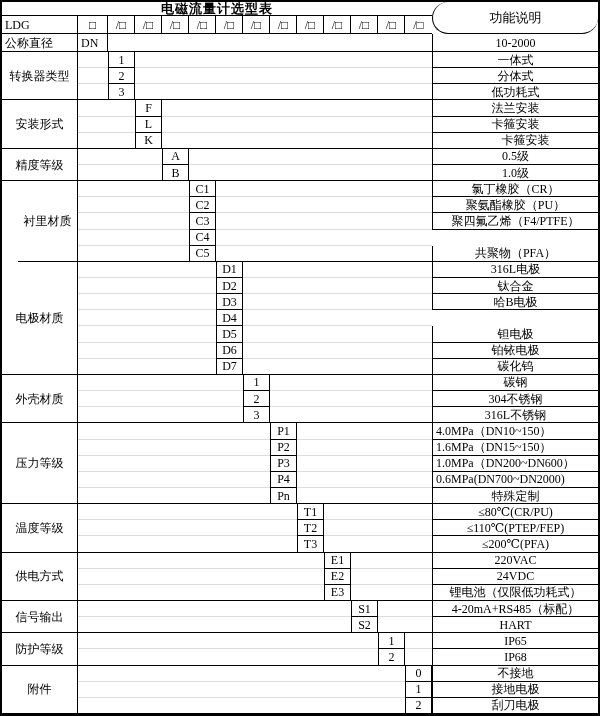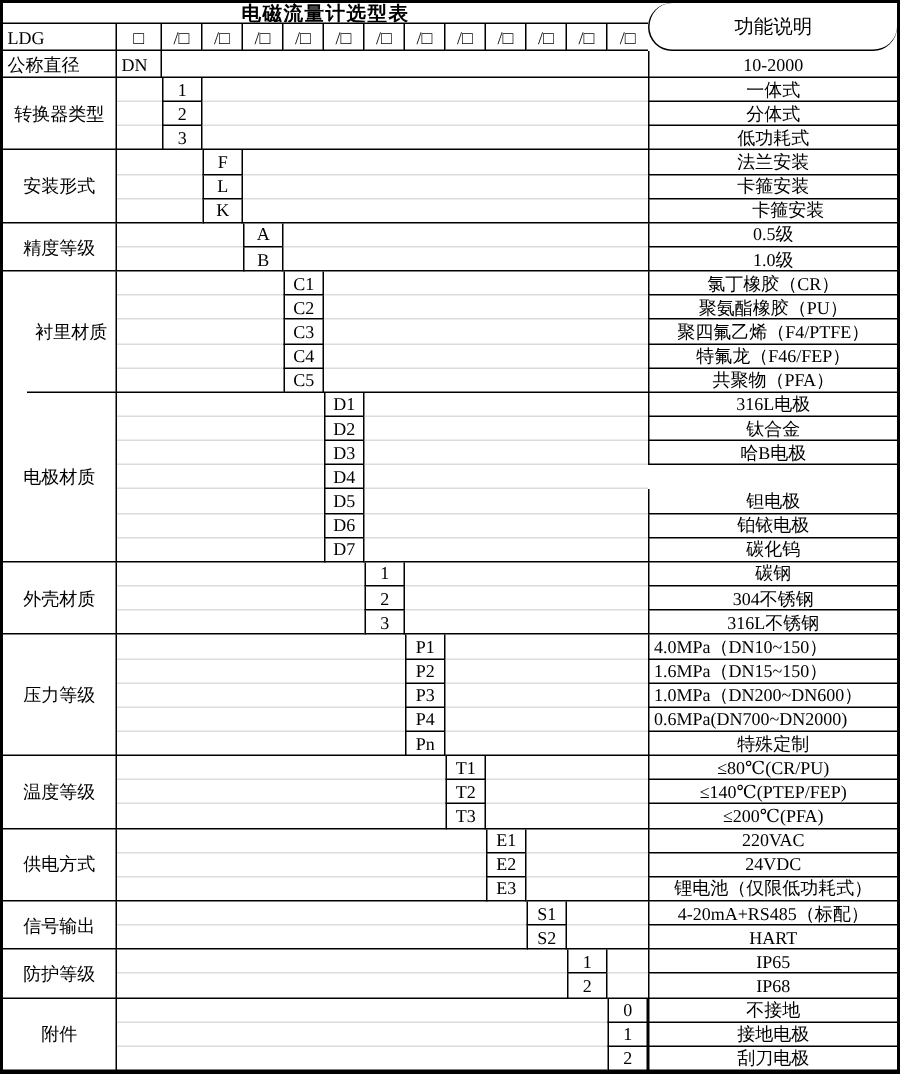--- a/index.html
+++ b/index.html
@@ -93,21 +93,20 @@
     <div class="cell bl br bb code" style="grid-area: 13 / 6 / span 1 / span 1;">C2</div>
     <div class="cell light" style="grid-area: 13 / 7 / span 1 / span 8;"></div>
     <div class="cell bl bb" style="grid-area: 13 / 15 / span 1 / span 1;">聚氨酯橡胶（PU）</div>
     <div class="cell light" style="grid-area: 14 / 2 / span 1 / span 4;"></div>
     <div class="cell bl br bb code" style="grid-area: 14 / 6 / span 1 / span 1;">C3</div>
     <div class="cell light" style="grid-area: 14 / 7 / span 1 / span 8;"></div>
     <div class="cell bl bb" style="grid-area: 14 / 15 / span 1 / span 1;">聚四氟乙烯（F4/PTFE）</div>
     <div class="cell light" style="grid-area: 15 / 2 / span 1 / span 4;"></div>
     <div class="cell bl br bb code" style="grid-area: 15 / 6 / span 1 / span 1;">C4</div>
     <div class="cell light" style="grid-area: 15 / 7 / span 1 / span 8;"></div>
-    <div class="cell bl bb" style="grid-area: 15 / 15 / span 1 / span 1;">特氟龙（F46/FEP）</div>
     <div class="cell bb" style="grid-area: 16 / 2 / span 1 / span 4;"></div>
     <div class="cell bl br bb code" style="grid-area: 16 / 6 / span 1 / span 1;">C5</div>
     <div class="cell bb" style="grid-area: 16 / 7 / span 1 / span 8;"></div>
     <div class="cell bl bb" style="grid-area: 16 / 15 / span 1 / span 1;">共聚物（PFA）</div>
     <div class="cell br bb" style="grid-area: 17 / 1 / span 7 / span 1;">电极材质</div>
     <div class="cell light" style="grid-area: 17 / 2 / span 1 / span 5;"></div>
     <div class="cell bl br bb code" style="grid-area: 17 / 7 / span 1 / span 1;">D1</div>
     <div class="cell light" style="grid-area: 17 / 8 / span 1 / span 7;"></div>
     <div class="cell bl bb" style="grid-area: 17 / 15 / span 1 / span 1;">316L电极</div>
     <div class="cell light" style="grid-area: 18 / 2 / span 1 / span 5;"></div>
@@ -168,21 +167,21 @@
     <div class="cell bb" style="grid-area: 31 / 10 / span 1 / span 5;"></div>
     <div class="cell bl bb" style="grid-area: 31 / 15 / span 1 / span 1;">特殊定制</div>
     <div class="cell br bb" style="grid-area: 32 / 1 / span 3 / span 1;">温度等级</div>
     <div class="cell light" style="grid-area: 32 / 2 / span 1 / span 8;"></div>
     <div class="cell bl br bb code" style="grid-area: 32 / 10 / span 1 / span 1;">T1</div>
     <div class="cell light" style="grid-area: 32 / 11 / span 1 / span 4;"></div>
     <div class="cell bl bb" style="grid-area: 32 / 15 / span 1 / span 1;">≤80℃(CR/PU)</div>
     <div class="cell light" style="grid-area: 33 / 2 / span 1 / span 8;"></div>
     <div class="cell bl br bb code" style="grid-area: 33 / 10 / span 1 / span 1;">T2</div>
     <div class="cell light" style="grid-area: 33 / 11 / span 1 / span 4;"></div>
-    <div class="cell bl bb" style="grid-area: 33 / 15 / span 1 / span 1;">≤140℃(PTEP/FEP)</div>
+    <div class="cell bl bb" style="grid-area: 33 / 15 / span 1 / span 1;">≤110℃(PTEP/FEP)</div>
     <div class="cell bb" style="grid-area: 34 / 2 / span 1 / span 8;"></div>
     <div class="cell bl br bb code" style="grid-area: 34 / 10 / span 1 / span 1;">T3</div>
     <div class="cell bb" style="grid-area: 34 / 11 / span 1 / span 4;"></div>
     <div class="cell bl bb" style="grid-area: 34 / 15 / span 1 / span 1;">≤200℃(PFA)</div>
     <div class="cell br bb" style="grid-area: 35 / 1 / span 3 / span 1;">供电方式</div>
     <div class="cell light" style="grid-area: 35 / 2 / span 1 / span 9;"></div>
     <div class="cell bl br bb code" style="grid-area: 35 / 11 / span 1 / span 1;">E1</div>
     <div class="cell light" style="grid-area: 35 / 12 / span 1 / span 3;"></div>
     <div class="cell bl bb" style="grid-area: 35 / 15 / span 1 / span 1;">220VAC</div>
     <div class="cell light" style="grid-area: 36 / 2 / span 1 / span 9;"></div>

